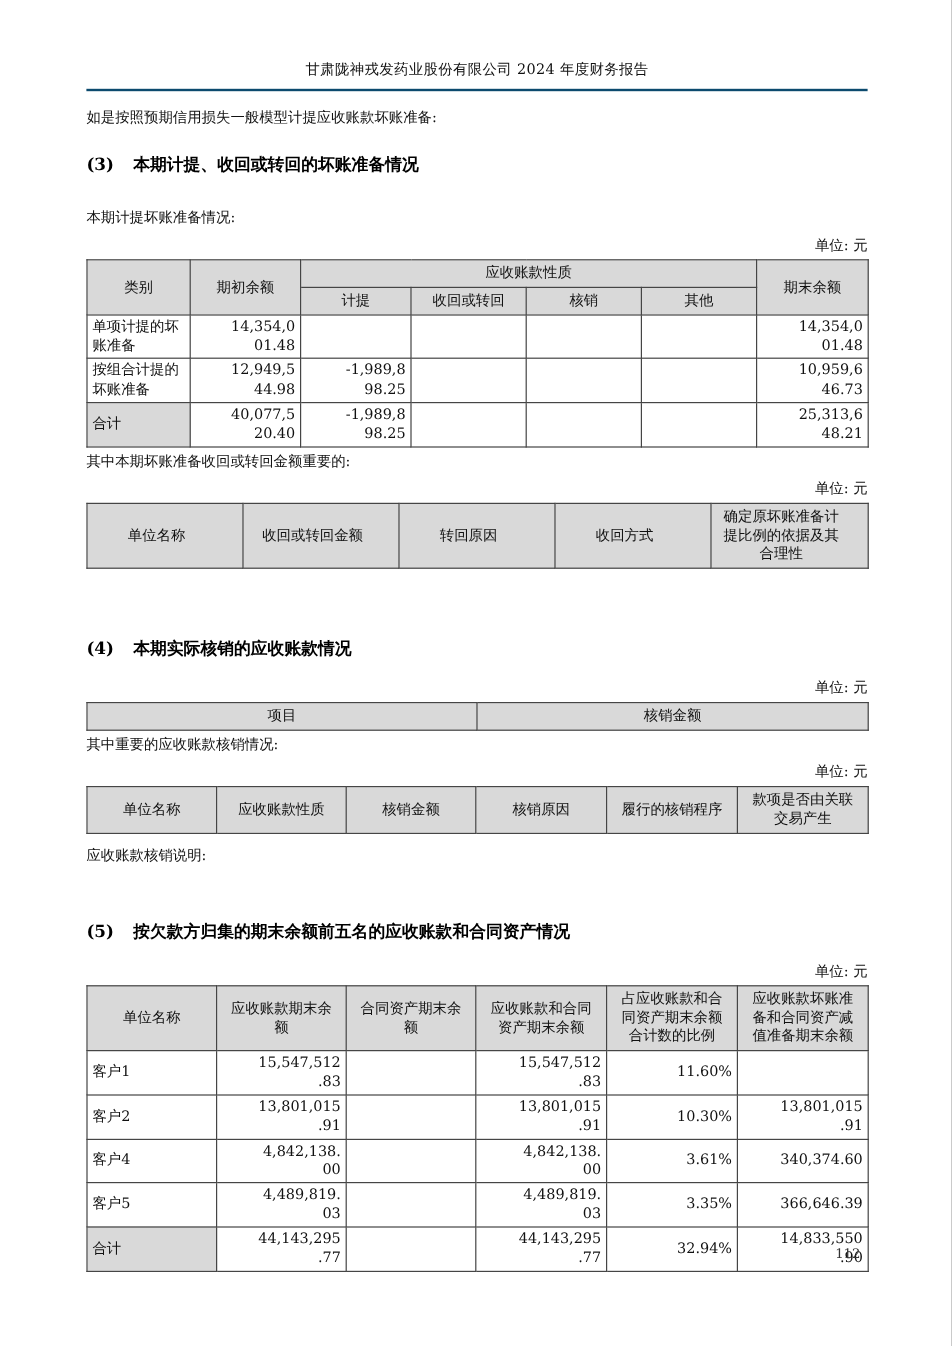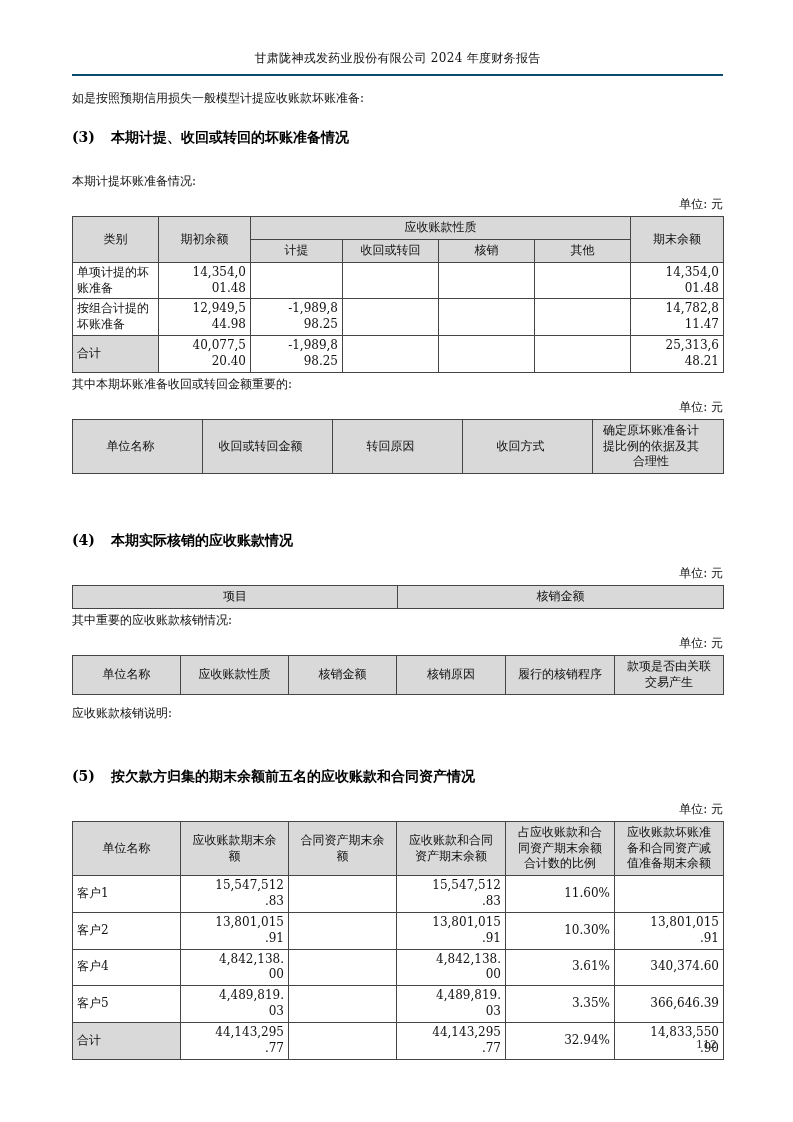--- a/index.html
+++ b/index.html
@@ -138,21 +138,21 @@
       <td class="num"></td>
       <td class="num">14,354,001.48</td>
     </tr>
     <tr>
       <td class="cat">按组合计提的坏账准备</td>
       <td class="num">12,949,544.98</td>
       <td class="num">-1,989,898.25</td>
       <td class="num"></td>
       <td class="num"></td>
       <td class="num"></td>
-      <td class="num">14,782,811.47</td>
+      <td class="num">10,959,646.73</td>
     </tr>
     <tr>
       <td class="cat total-label">合计</td>
       <td class="num">40,077,520.40</td>
       <td class="num">-1,989,898.25</td>
       <td class="num"></td>
       <td class="num"></td>
       <td class="num"></td>
       <td class="num">25,313,648.21</td>
     </tr>

